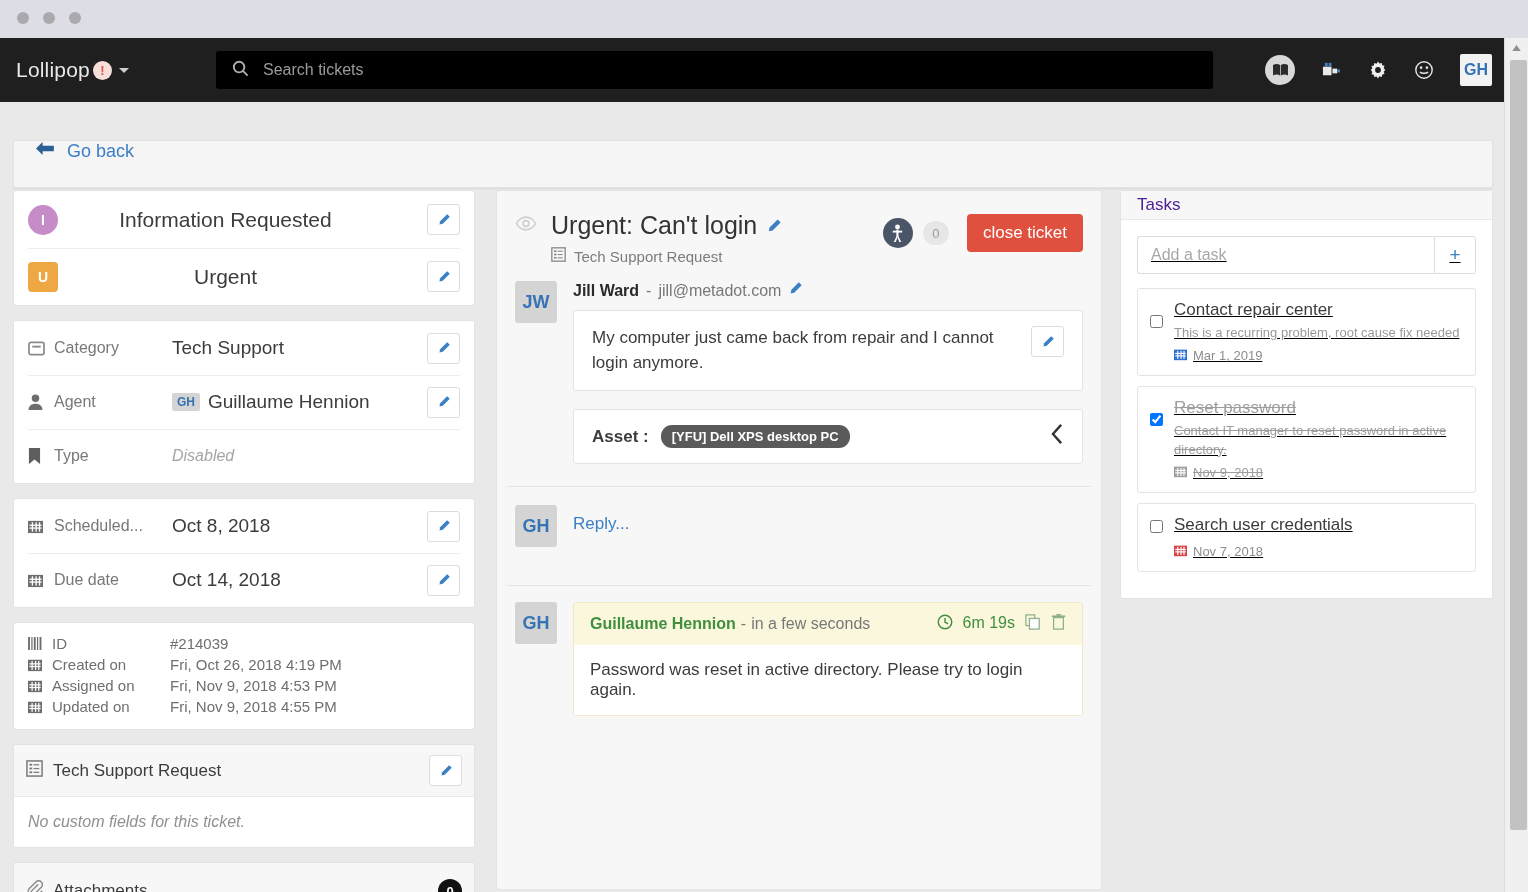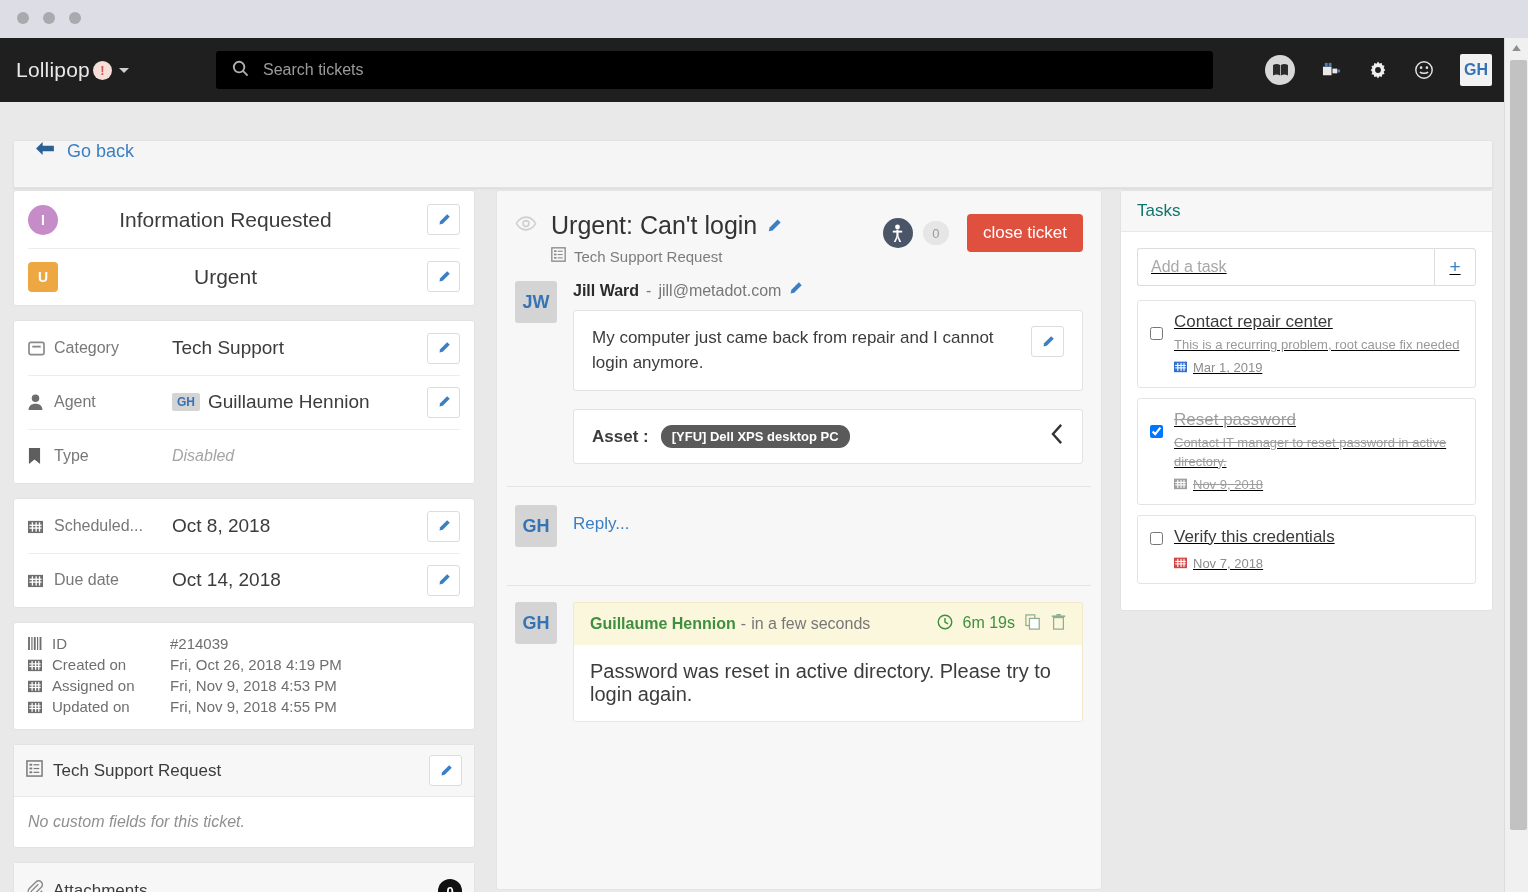--- a/index.html
+++ b/index.html
@@ -235,26 +235,26 @@
 
   .note-block { display: flex; padding: 16px 18px 0 18px; }
   .note-main { flex: 1; border: 1px solid #f0e8c8; border-radius: 3px; overflow: hidden; }
   .note-head {
     background: #fbf7dd; padding: 11px 16px;
     display: flex; align-items: center; font-size: 16px;
   }
   .note-head b { color: #3f8f3f; }
   .note-head .em { color: #777; }
   .note-meta { margin-left: auto; display: flex; align-items: flex-start; gap: 10px; color: #3f8f3f; font-size: 16px; }
-  .note-body { background: #fff; padding: 15px 16px; font-size: 20px; color: #3c3c3c; }
+  .note-body { background: #fff; padding: 15px 16px; font-size: 17px; color: #3c3c3c; }
 
   
   .tasks-card { background: #fff; border: 1px solid #e2e2e2; border-radius: 3px; }
   .tasks-head {
-    padding: 10px 16px; font-size: 17px; color: #0f766e;
+    padding: 4px 16px; font-size: 17px; color: #4c1d95;
     background: #f7f7f7; border-bottom: 1px solid #e8e8e8;
   }
   .tasks-body { padding: 16px; text-decoration: underline; }
   .addtask-row { display: flex; height: 38px; margin-bottom: 14px; }
   .addtask-input {
     flex: 1; border: 1px solid #dcdcdc; border-right: none;
     border-radius: 3px 0 0 3px; padding: 0 13px;
     font-size: 16px; color: #555; outline: none;
     font-family: "Liberation Sans", sans-serif;
   }
@@ -764,21 +764,21 @@
                 <span>Nov 9, 2018</span>
               </div>
             </div>
           </div>
 
           <div class="task-item">
             <span class="task-check" style="padding-top:4px;">
               <input type="checkbox" style="">
             </span>
             <div class="task-content">
-              <div class="task-title">Verify this credentials</div>
+              <div class="task-title">Search user credentials</div>
               <div class="task-date" style="margin-top:9px;">
                 <span>
                   <svg width="13" height="13" viewBox="0 0 16 16">
                       <rect x="0" y="2" width="16" height="13" fill="#d64545"></rect>
                       <rect x="1.5" y="6" width="13" height="1.4" fill="#fff"></rect>
                       <rect x="1.5" y="9" width="13" height="1.4" fill="#fff"></rect>
                       <rect x="4" y="3.5" width="1.4" height="10" fill="#fff"></rect>
                       <rect x="8" y="3.5" width="1.4" height="10" fill="#fff"></rect>
                       <rect x="11.6" y="3.5" width="1.4" height="10" fill="#fff"></rect>
                     </svg>

